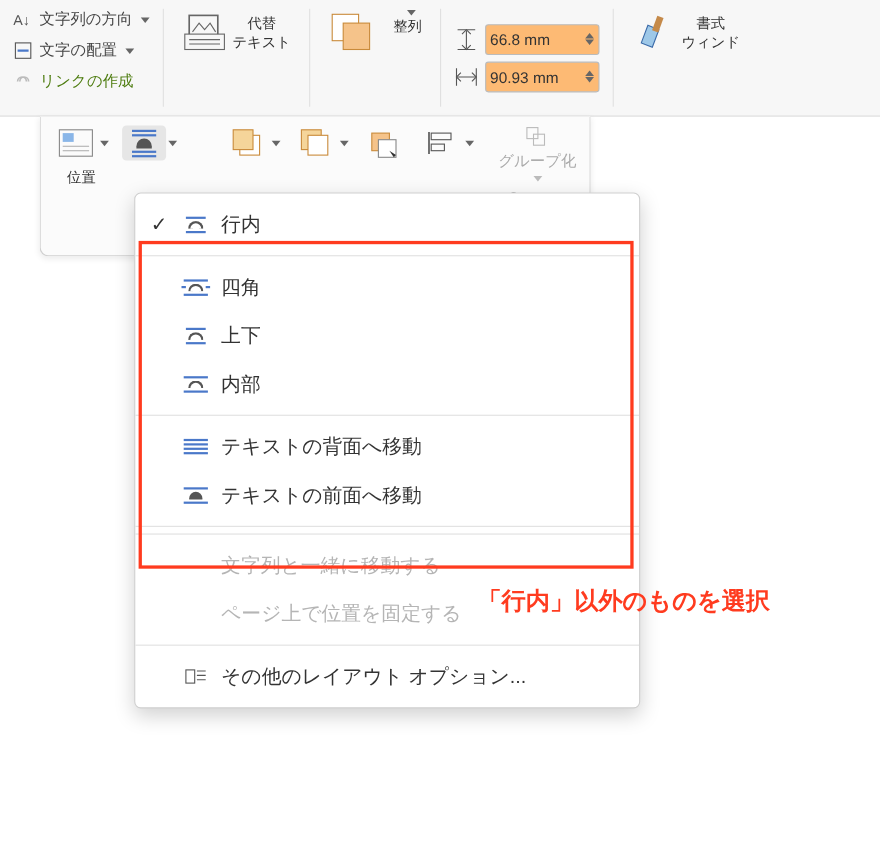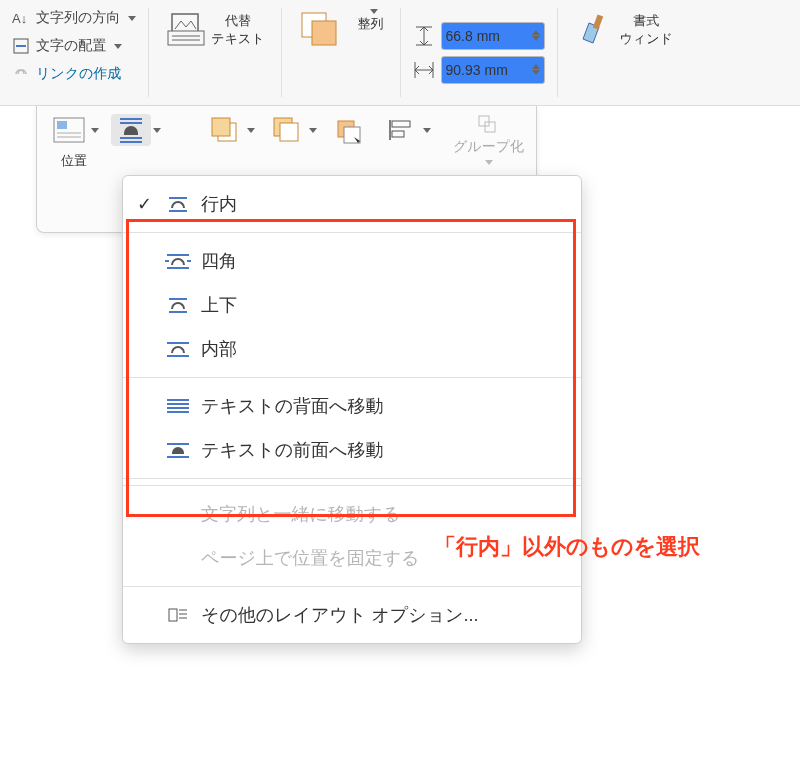--- a/index.html
+++ b/index.html
@@ -62,21 +62,21 @@
       text-align: center;
       margin-top: 2px;
     }
     .dim-row {
       display: flex;
       align-items: center;
       gap: 6px;
       margin: 3px 0;
     }
     .dim-input {
-      background: #3b82f6;
+      background: #fdba74;
       border: 1px solid #bbb;
       border-radius: 3px;
       width: 104px;
       height: 28px;
       display: flex;
       align-items: center;
       padding: 0 4px;
       font-size: 14px;
     }
     .spin {
@@ -228,21 +228,21 @@
       <span class="chev-d"></span>
     </div>
     <div class="small-item">
       <svg width="18" height="18">
           <rect x="2" y="2" width="14" height="14" fill="none" stroke="#555"></rect>
           <line x1="4" y1="9" x2="14" y2="9" stroke="#4a78c9" stroke-width="2"></line>
         </svg>
       <span>文字の配置</span>
       <span class="chev-d"></span>
     </div>
-    <div class="small-item" style="color:#0369a1">
+    <div class="small-item" style="color:#4d7c0f">
       <svg width="18" height="18">
           <path d="M4 9a4 4 0 018 0M6 9a4 4 0 018 0" fill="none" stroke="#bbb" stroke-width="1.5"></path>
         </svg>
       <span>リンクの作成</span>
     </div>
   </div>
 
   <div class="ribbon-sep"></div>
 
   <div class="ribbon-group center">

